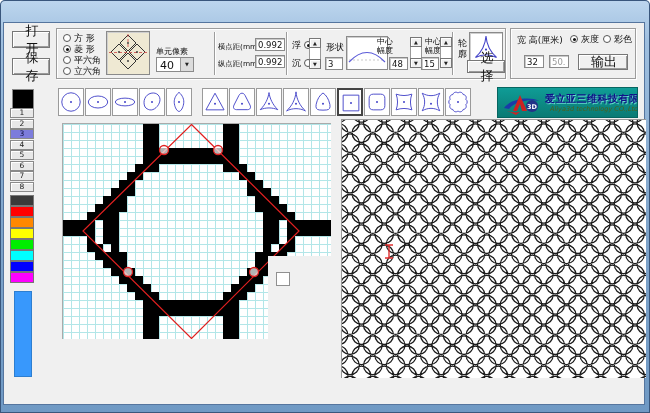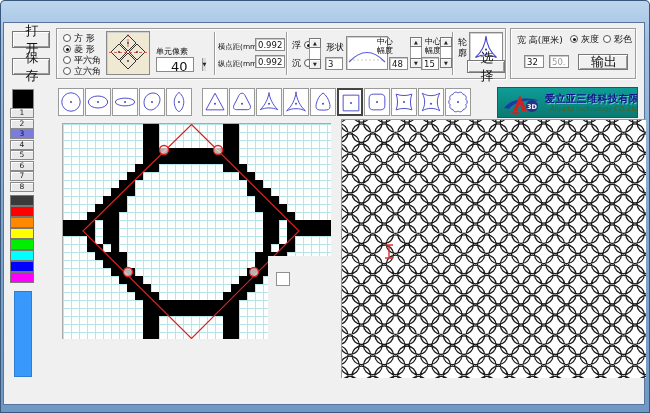--- a/index.html
+++ b/index.html
@@ -28,24 +28,24 @@
   .field.disabled span{color:#999;}
   .radio-row{position:absolute;display:flex;align-items:center;gap:3px;height:10px;}
   .radio{width:8px;height:8px;border-radius:50%;background:#fff;border:1px solid #555;box-sizing:border-box;position:relative;flex:0 0 auto;}
   .radio.checked::after{content:"";position:absolute;left:1.5px;top:1.5px;width:3px;height:3px;border-radius:50%;background:#111;}
   .radio-row span.rlbl{font-size:9px;color:#111;white-space:nowrap;}
   .spinner{position:absolute;width:12px;}
   .spin-up,.spin-down{height:10px;background:#f0f0f0;border:1px solid #777;box-sizing:border-box;
     box-shadow:inset 1px 1px 0 #fff;font-size:5px;color:#222;text-align:center;line-height:9px;cursor:pointer;}
   .spin-mid{height:11px;background:#fff;border-left:1px solid #999;border-right:1px solid #999;box-sizing:border-box;}
   .dropdown{position:absolute;background:#fff;border:1px solid #8a8a8a;box-sizing:border-box;display:flex;}
-  .dd-val{flex:1;font-size:13px;padding:1px 14px;color:#111;}
+  .dd-val{flex:1;font-size:11px;padding:1px 3px;color:#111;}
   .dd-btn{width:12px;background:#dcdcdc;border-left:1px solid #999;font-size:5px;color:#222;text-align:center;line-height:13px;cursor:pointer;}
   .previewbox{position:absolute;background:#fff;border:1px solid #8a8a8a;box-shadow:inset 1px 1px 0 #cfcfcf;box-sizing:border-box;}
-  .vlabel{position:absolute;width:11px;font-size:9px;line-height:11px;word-break:break-all;color:#111;text-align:center;font-family:Liberation Mono, monospace;}
+  .vlabel{position:absolute;width:11px;font-size:9px;line-height:11px;word-break:break-all;color:#111;text-align:center;}
   .wraplbl{position:absolute;font-size:8px;line-height:8.5px;color:#111;word-break:break-all;text-align:center;}
   
   #shape-row{position:absolute;left:58px;top:88px;height:30px;}
   .icon-btn{display:inline-block;width:26px;height:28px;background:#fff;border:1px solid #9a9a9a;
     box-sizing:border-box;margin-right:1px;vertical-align:top;cursor:pointer;}
   .icon-btn.gap{margin-left:9px;}
   .icon-btn.selected{border:2px solid #444;}
   
   .brand{position:absolute;left:497px;top:87px;width:141px;height:31px;background:linear-gradient(180deg,#0f9c96,#0a7a74);
     border:1px solid #066560;box-sizing:border-box;overflow:hidden;}

